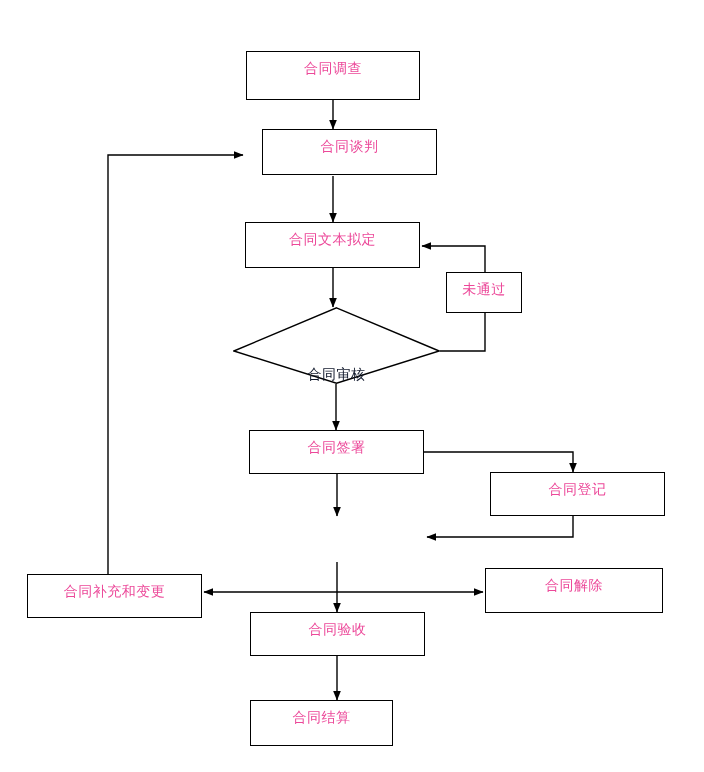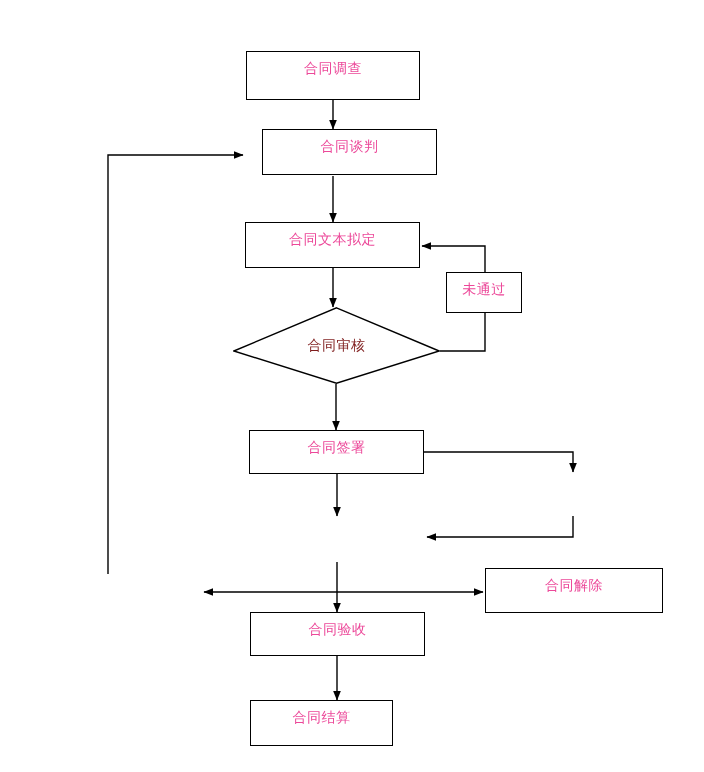--- a/index.html
+++ b/index.html
@@ -27,26 +27,26 @@
     font-size: 14px;
     line-height: 1;
     letter-spacing: 0.5px;
     white-space: nowrap;
   }
   .node > .node-label {
     padding-top: 9px;
   }
   .decision {
     position: absolute;
-    color: #7f1d1d;
+    color: #0f172a;
     font-size: 14px;
     letter-spacing: 0.5px;
     white-space: nowrap;
     display: flex;
-    align-items: center;
+    align-items: flex-end;
     justify-content: center;
   }
   .decision svg {
     position: absolute;
     left: 0;
     top: 0;
   }
   .decision .node-label {
     position: relative;
     z-index: 2;
@@ -125,22 +125,28 @@
     <svg width="207" height="77" viewBox="0 0 207 77" xmlns="http://www.w3.org/2000/svg">
       <polygon points="103.5,0.8 206.2,44 103.5,76.2 0.8,44" fill="#ffffff" stroke="#000000" stroke-width="1.4"></polygon>
     </svg>
     <span class="node-label" style="margin-top:0px;">合同审核</span>
   </div>
 
   <div class="node" style="left:249px; top:430px; width:175px; height:44px;">
     <span class="node-label">合同签署</span>
   </div>
 
+  <div class="node" style="left:490px; top:472px; width:175px; height:44px;">
+    <span class="node-label">合同登记</span>
+  </div>
 
 
+  <div class="node" style="left:27px; top:574px; width:175px; height:44px;">
+    <span class="node-label">合同补充和变更</span>
+  </div>
 
   <div class="node" style="left:485px; top:568px; width:178px; height:45px;">
     <span class="node-label">合同解除</span>
   </div>
 
   <div class="node" style="left:250px; top:612px; width:175px; height:44px;">
     <span class="node-label">合同验收</span>
   </div>
 
   <div class="node" style="left:250px; top:700px; width:143px; height:46px;">

